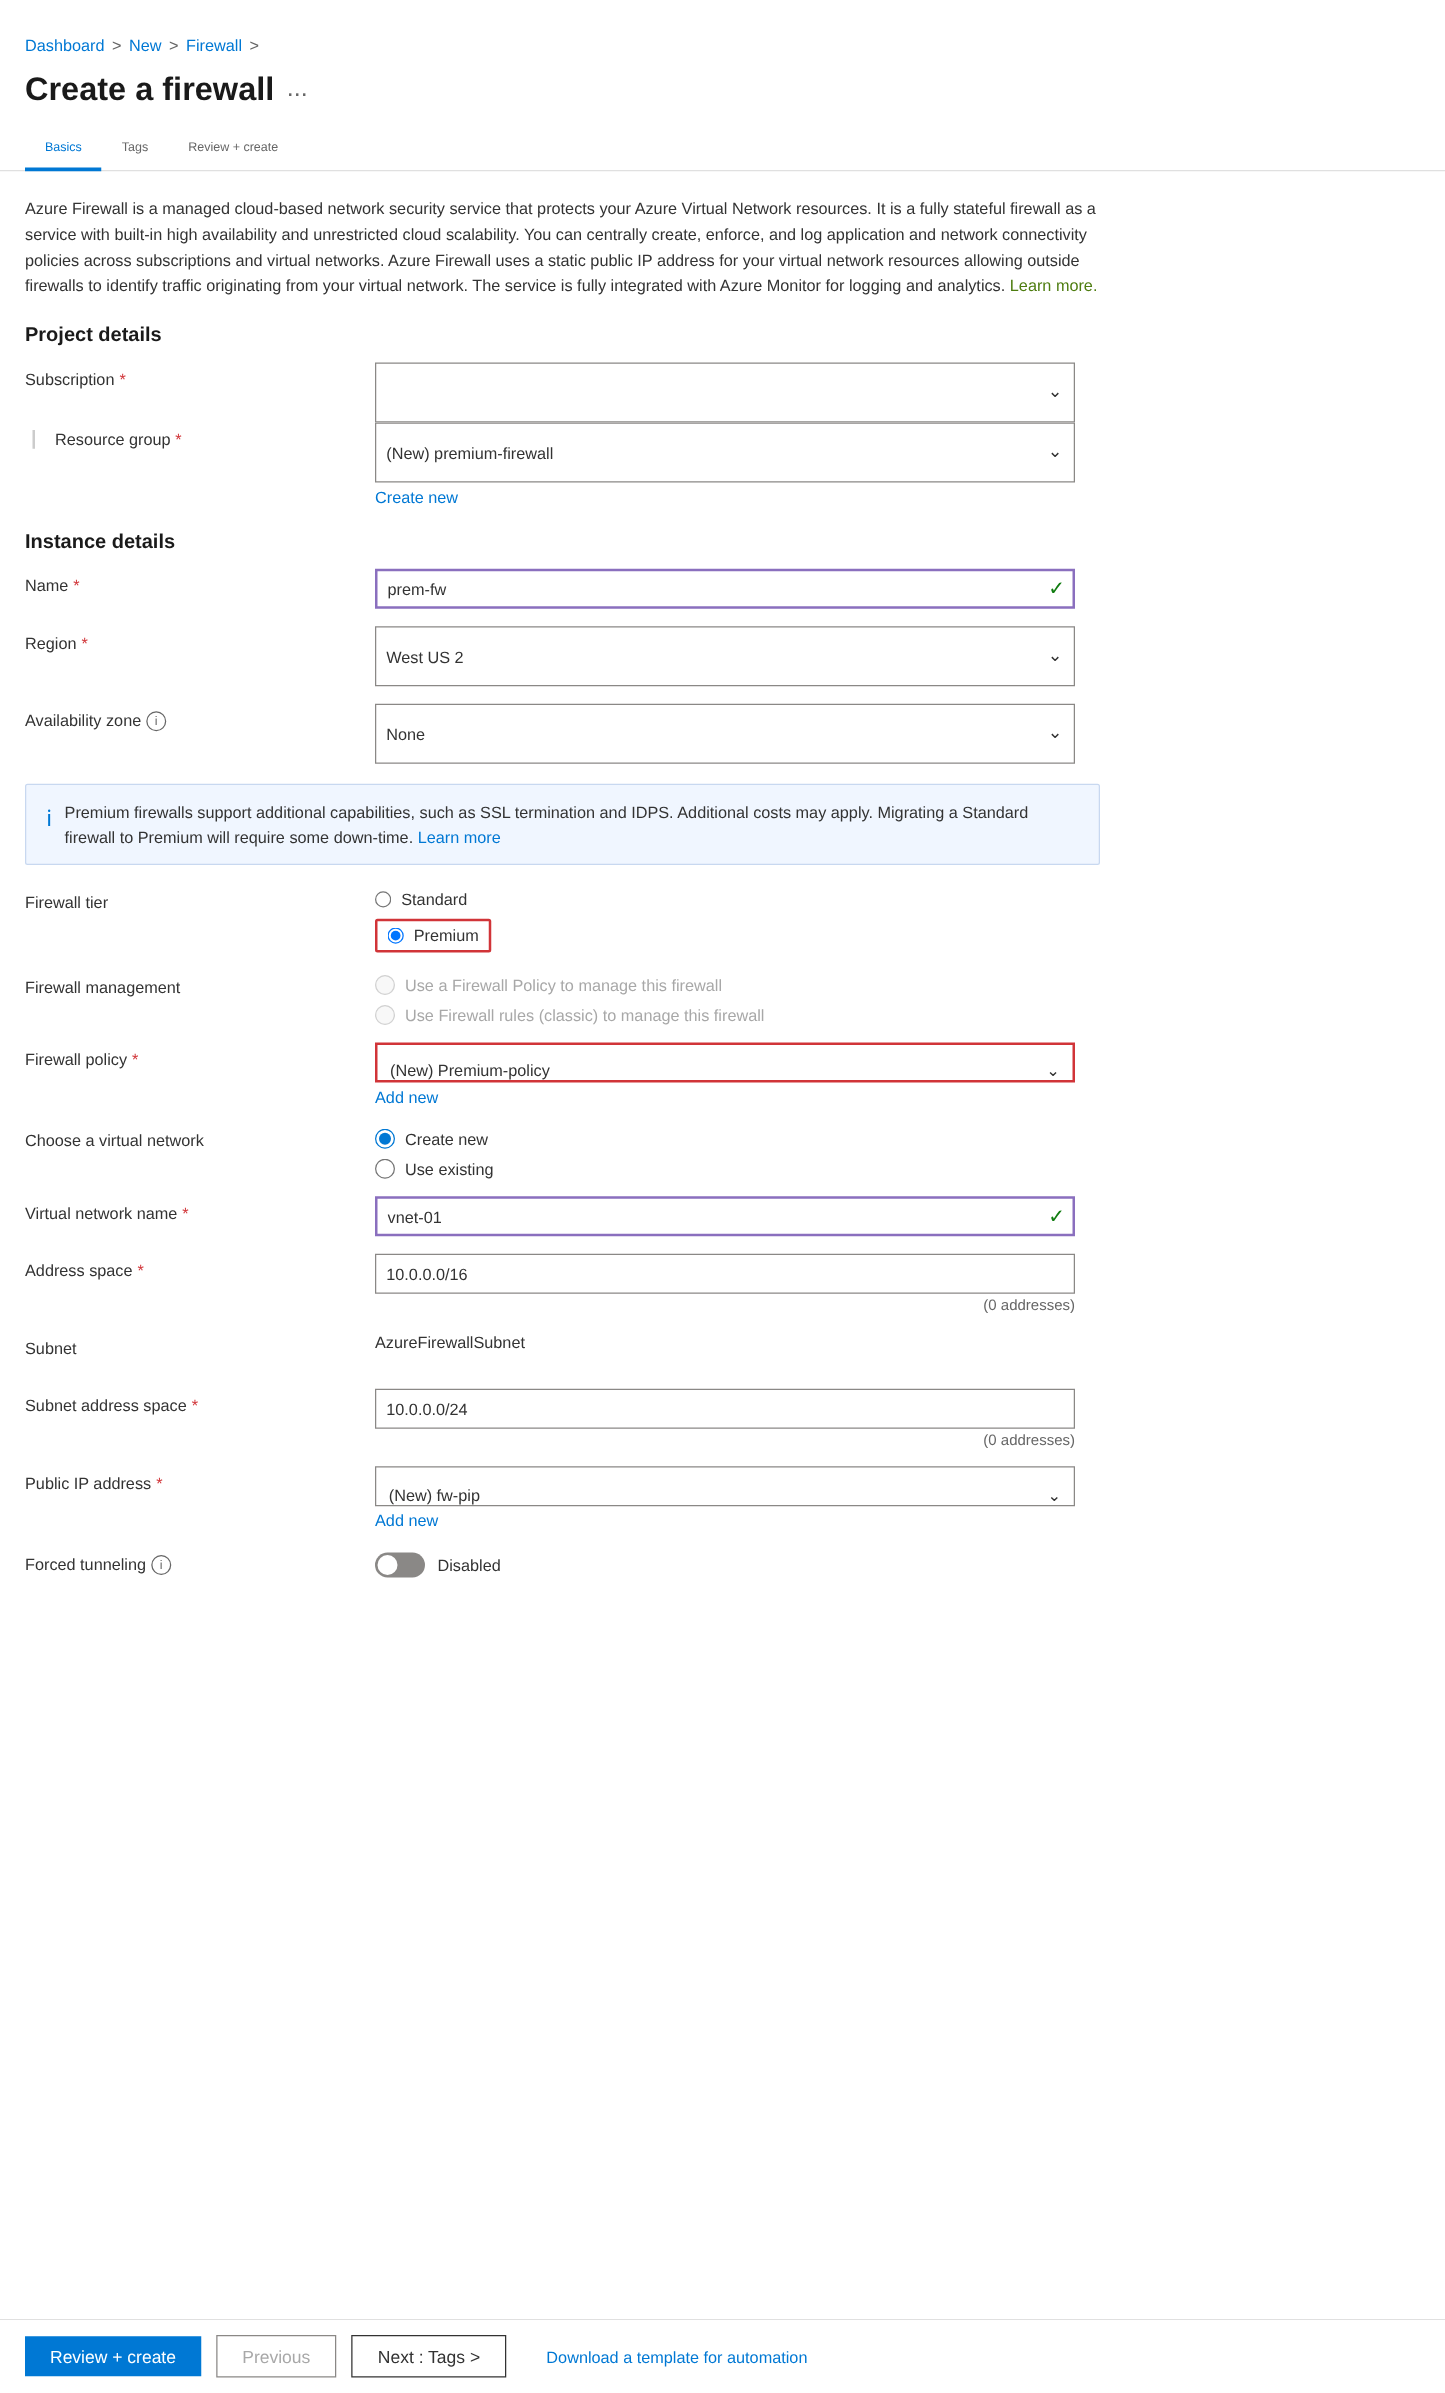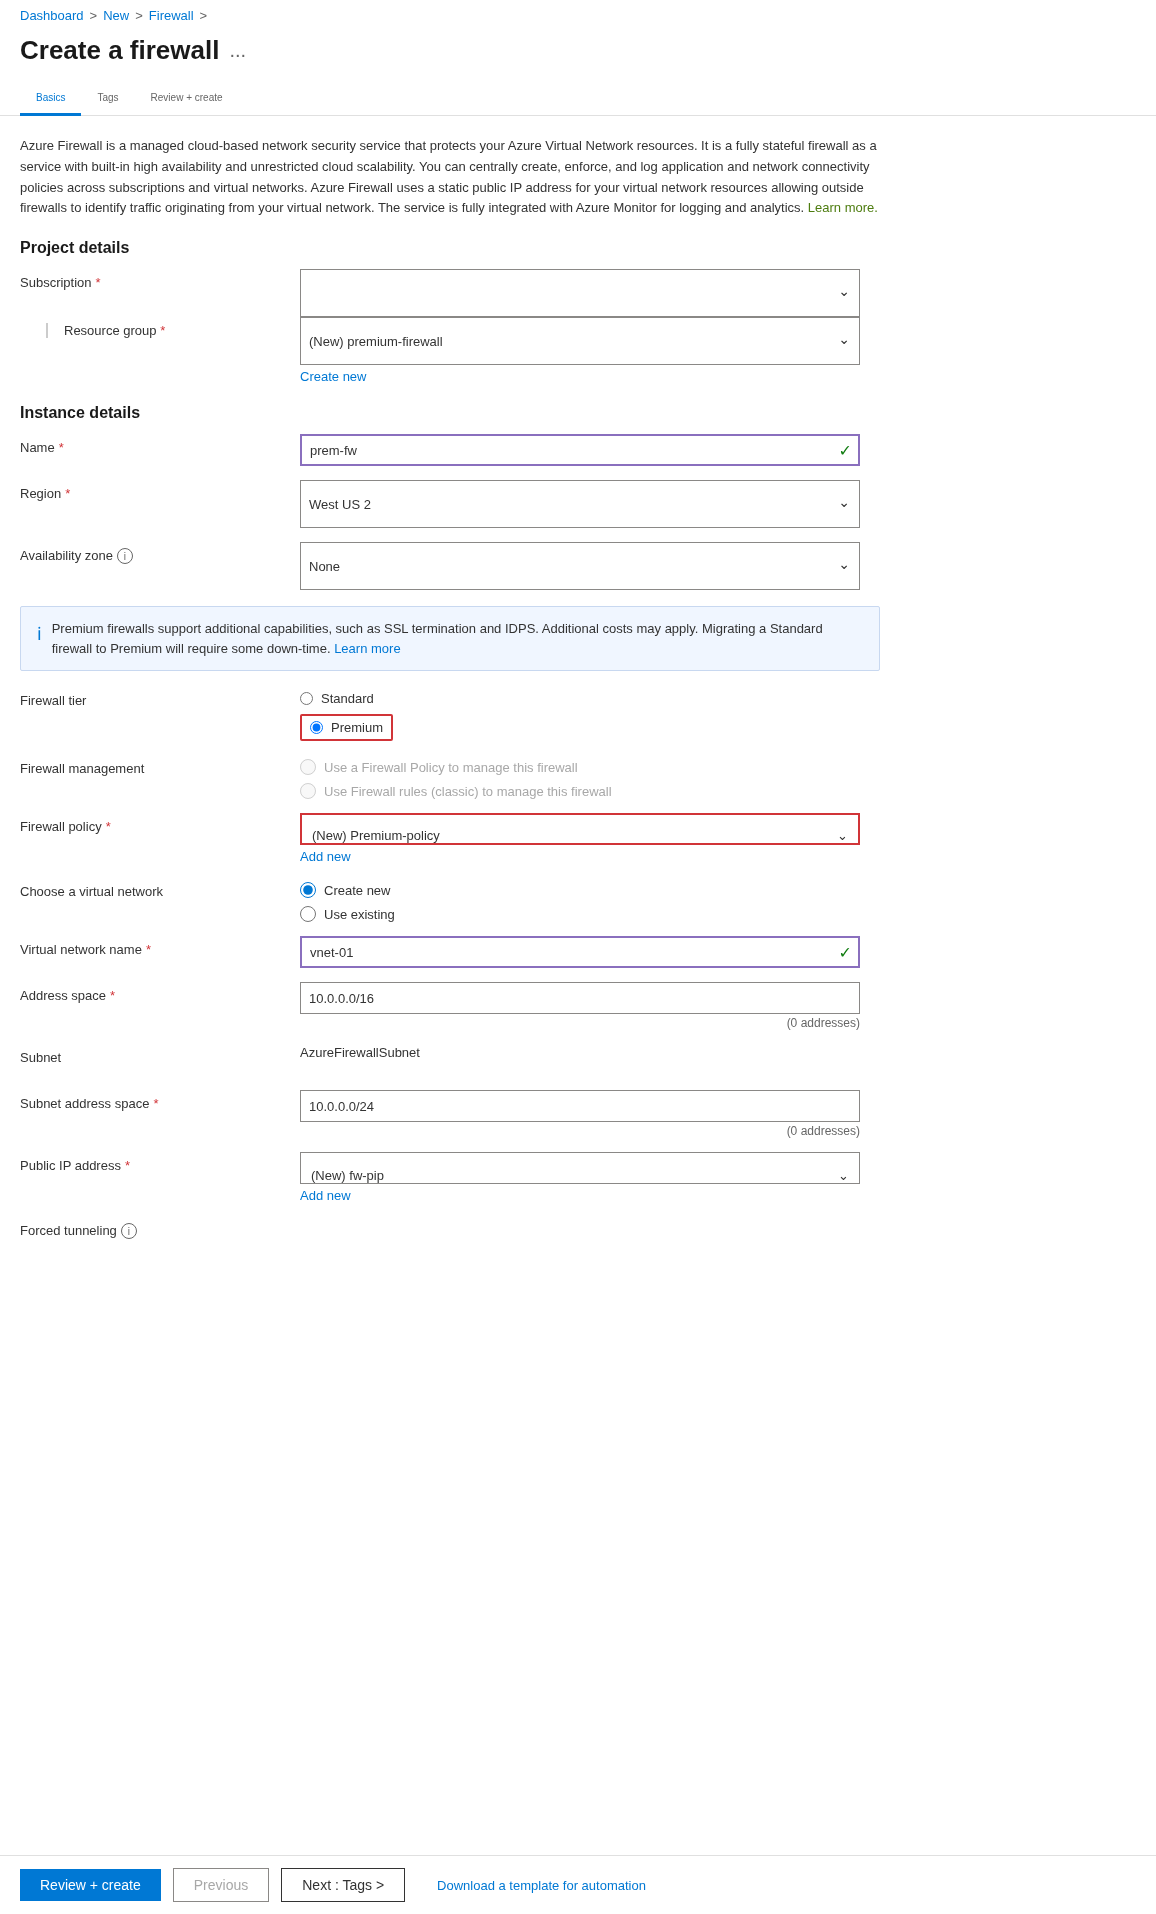--- a/index.html
+++ b/index.html
@@ -1,18 +1,18 @@
 <!DOCTYPE html>
 <html><head>
   <meta charset="utf-8">
   <style>
     * { box-sizing: border-box; margin: 0; padding: 0; }
     body { font-family: 'Segoe UI', Arial, sans-serif; font-size: 14px; color: #333; background: #fff; }
 
-    .breadcrumb { display: flex; align-items: center; gap: 6px; padding: 8px 20px 6px; font-size: 13px; color: #0078d4; }
+    .breadcrumb { display: flex; align-items: center; gap: 6px; padding: 29px 20px 6px; font-size: 13px; color: #0078d4; }
     .breadcrumb span { color: #333; }
     .breadcrumb a { color: #0078d4; text-decoration: none; }
     .breadcrumb .sep { color: #666; }
 
     .page-title { display: flex; align-items: center; gap: 10px; padding: 6px 20px 16px; }
     .page-title h1 { font-size: 26px; font-weight: 600; color: #1a1a1a; }
     .page-title .ellipsis { color: #666; font-size: 20px; cursor: pointer; }
 
     .tabs { display: flex; gap: 0; padding: 0 20px; border-bottom: 1px solid #e0e0e0; }
     .tab { padding: 10px 16px; cursor: pointer; font-size: 10px; color: #666; border-bottom: 3px solid transparent; margin-bottom: -1px; }
@@ -63,21 +63,21 @@
 
     .address-note { font-size: 12px; color: #666; text-align: right; margin-top: 2px; }
 
     .toggle-wrap { display: flex; align-items: center; gap: 10px; padding-top: 4px; }
     .toggle { position: relative; width: 40px; height: 20px; }
     .toggle input { opacity: 0; width: 0; height: 0; }
     .toggle-slider { position: absolute; cursor: pointer; top: 0; left: 0; right: 0; bottom: 0; background: #8a8886; border-radius: 10px; transition: 0.3s; }
     .toggle-slider:before { position: absolute; content: ""; height: 16px; width: 16px; left: 2px; bottom: 2px; background: white; border-radius: 50%; transition: 0.3s; }
     .toggle-label { font-size: 13px; color: #333; }
 
-    .indent-line { border-left: 2px solid #ccc; margin-left: 26px; padding-left: 16px; }
+    .indent-line { border-left: 2px solid #ccc; margin-left: 6px; padding-left: 16px; }
 
     .footer { position: fixed; bottom: 0; left: 0; right: 0; background: #fff; border-top: 1px solid #e0e0e0; padding: 12px 20px; display: flex; align-items: center; gap: 12px; z-index: 100; }
     .btn-primary { background: #0078d4; color: #fff; border: none; padding: 8px 20px; font-size: 14px; cursor: pointer; font-weight: 500; }
     .btn-secondary { background: #fff; color: #333; border: 1px solid #8a8886; padding: 8px 20px; font-size: 14px; cursor: pointer; color: #a8a8a8; }
     .btn-next { background: #fff; color: #333; border: 1px solid #333; padding: 8px 20px; font-size: 14px; cursor: pointer; font-weight: 500; }
     .btn-link { color: #0078d4; background: none; border: none; font-size: 13px; cursor: pointer; text-decoration: none; margin-left: 20px; }
 
     .info-circle { display: inline-flex; align-items: center; justify-content: center; width: 16px; height: 16px; border-radius: 50%; border: 1px solid #666; font-size: 10px; color: #666; cursor: help; }
 
     .subscription-row { margin-bottom: 0; }
@@ -329,20 +329,29 @@
         </div>
         <a class="create-new-link">Add new</a>
       </div>
     </div>
 
     <div class="form-row">
       <div class="form-label">
         <span>Forced tunneling</span>
         <span class="info-circle">i</span>
       </div>
+      <div class="form-control-wrap">
+        <div class="toggle-wrap">
+          <label class="toggle">
+            <input type="checkbox" style="">
+            <span class="toggle-slider"></span>
+          </label>
+          <span class="toggle-label">Disabled</span>
+        </div>
+      </div>
     </div>
 
   </div>
 </div>
 
 <div class="footer">
   <button class="btn-primary">Review + create</button>
   <button class="btn-secondary">Previous</button>
   <button class="btn-next">Next : Tags &gt;</button>
   <a class="btn-link">Download a template for automation</a>

